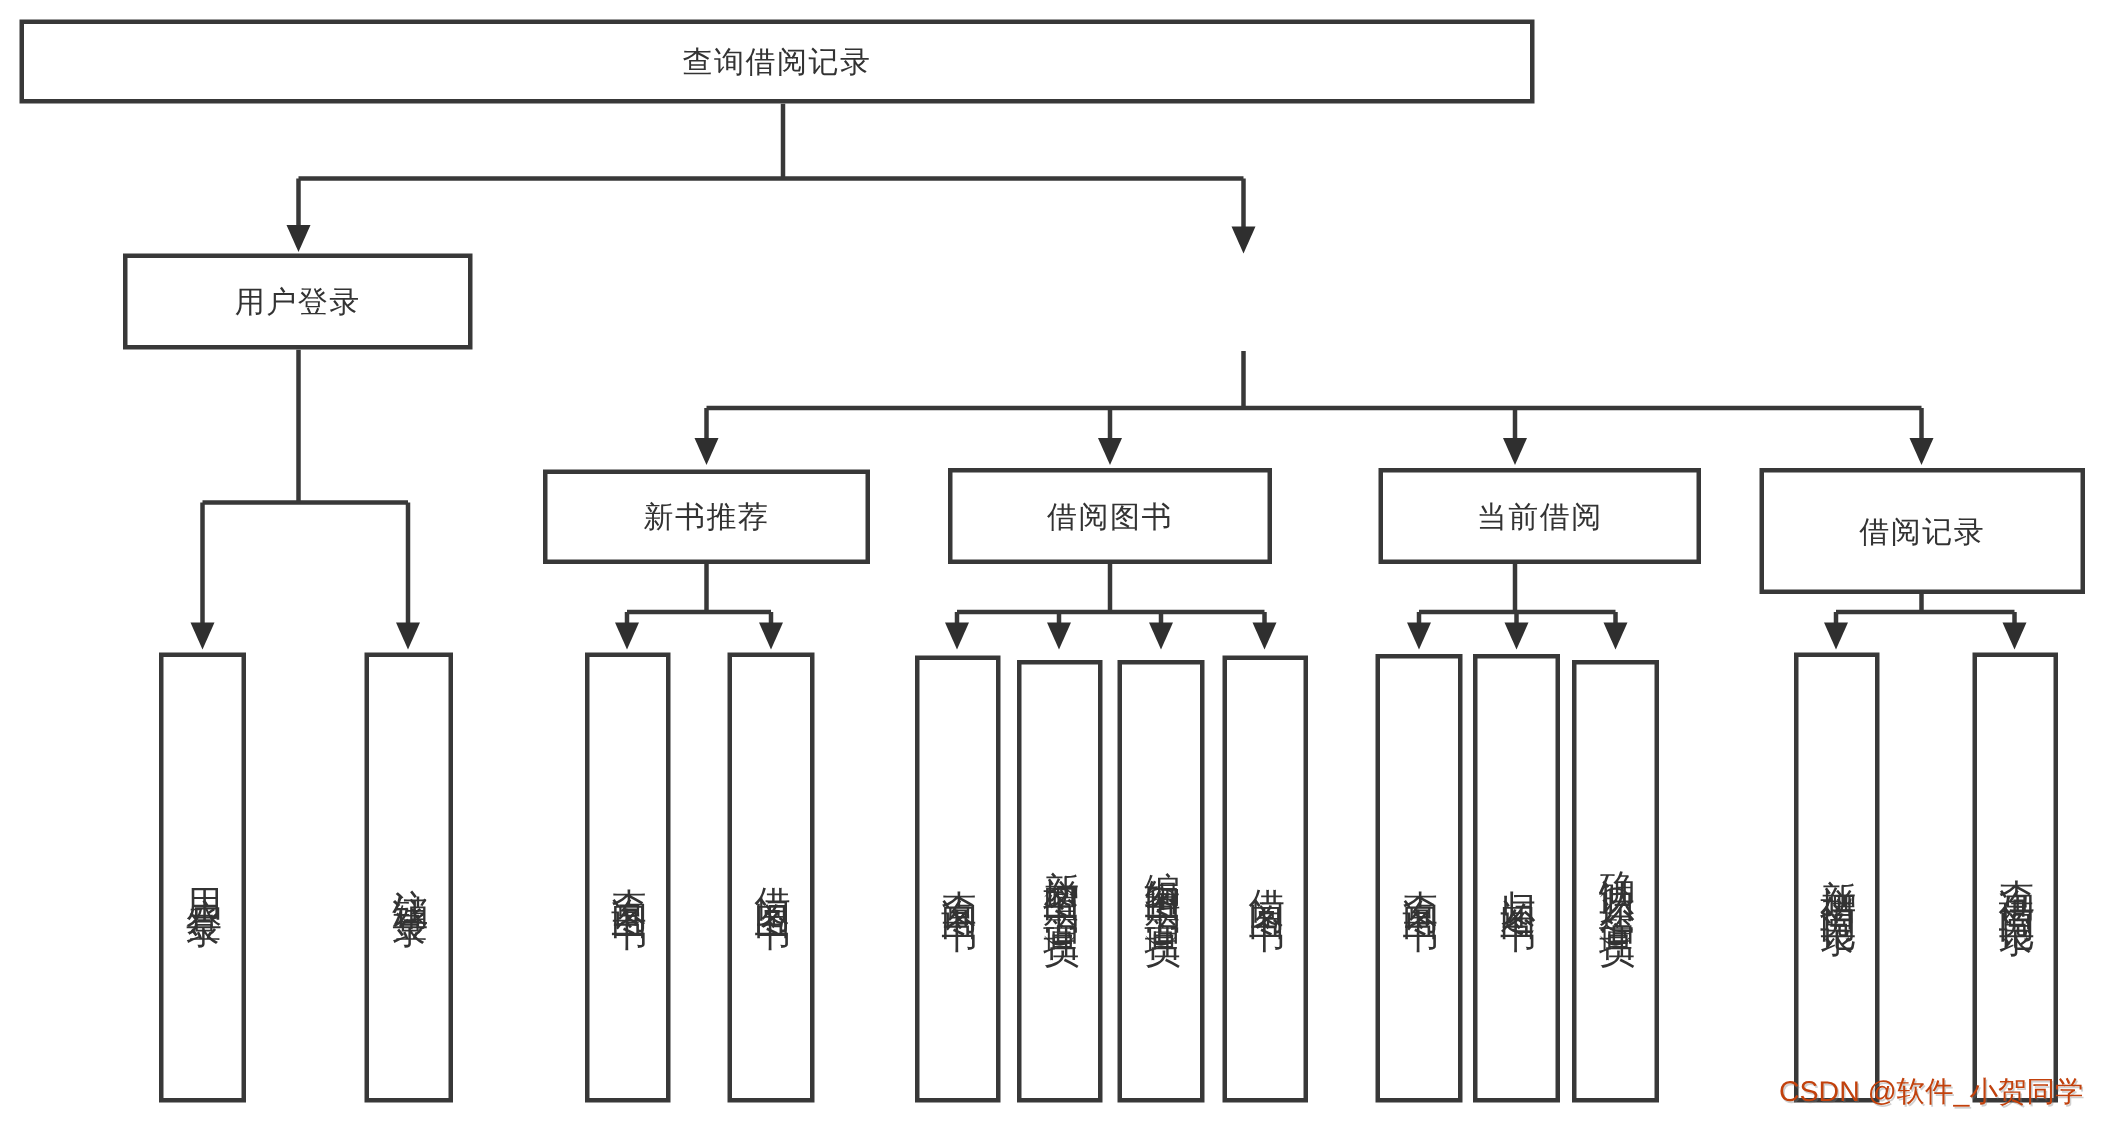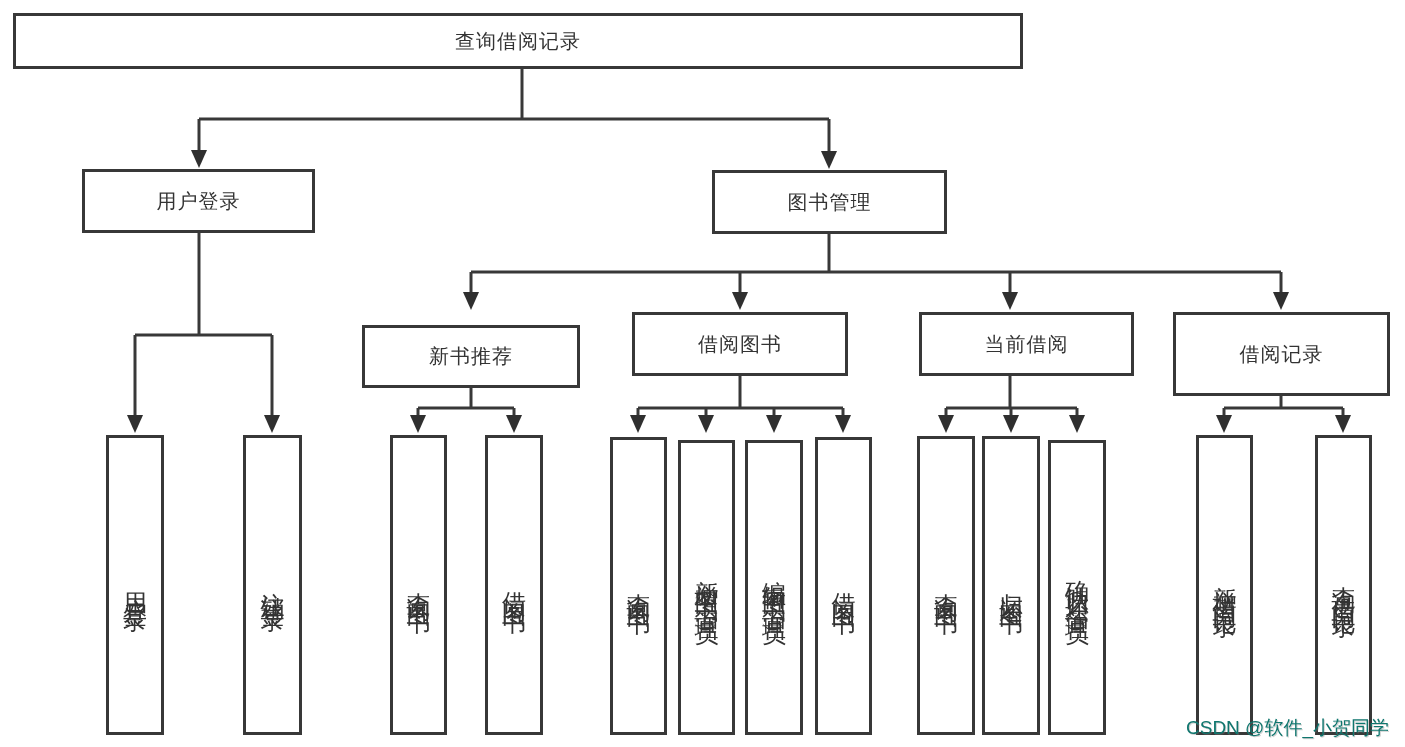--- a/index.html
+++ b/index.html
@@ -49,21 +49,21 @@
     letter-spacing: 6px;
     color: #333333;
     white-space: nowrap;
   }
   #watermark {
     position: absolute;
     left: 1186px;
     top: 715px;
     z-index: 3;
     font-size: 19px;
-    color: #0f766e;
+    color: #c2410c;
     text-shadow: 1px 1px 0 rgba(120,120,120,0.35);
     white-space: nowrap;
   }
 </style>
 </head>
 <body>
 
 <div id="canvas">
 
   <svg id="wires" viewBox="0 0 1405 747" xmlns="http://www.w3.org/2000/svg">
@@ -139,25 +139,22 @@
     </g>
   </svg>
 
   <div class="hbox" style="left:13px; top:13px; width:1010px; height:56px;">
     <span>查询借阅记录</span>
   </div>
 
   <div class="hbox" style="left:82px; top:169px; width:233px; height:64px;">
     <span>用户登录</span>
   </div>
-  <div class="hbox" style="left:712px; top:170px; width:235px; height:64px;">
-    <span>图书管理</span>
-  </div>
-
-  <div class="hbox" style="left:362px; top:313px; width:218px; height:63px;margin-top:12px;">
+
+  <div class="hbox" style="left:362px; top:313px; width:218px; height:63px;">
     <span>新书推荐</span>
   </div>
   <div class="hbox" style="left:632px; top:312px; width:216px; height:64px;">
     <span>借阅图书</span>
   </div>
   <div class="hbox" style="left:903px; top:312px; width:215px; height:64px;margin-left:16px;">
     <span>当前借阅</span>
   </div>
   <div class="hbox" style="left:1173px; top:312px; width:217px; height:84px;">
     <span>借阅记录</span>

